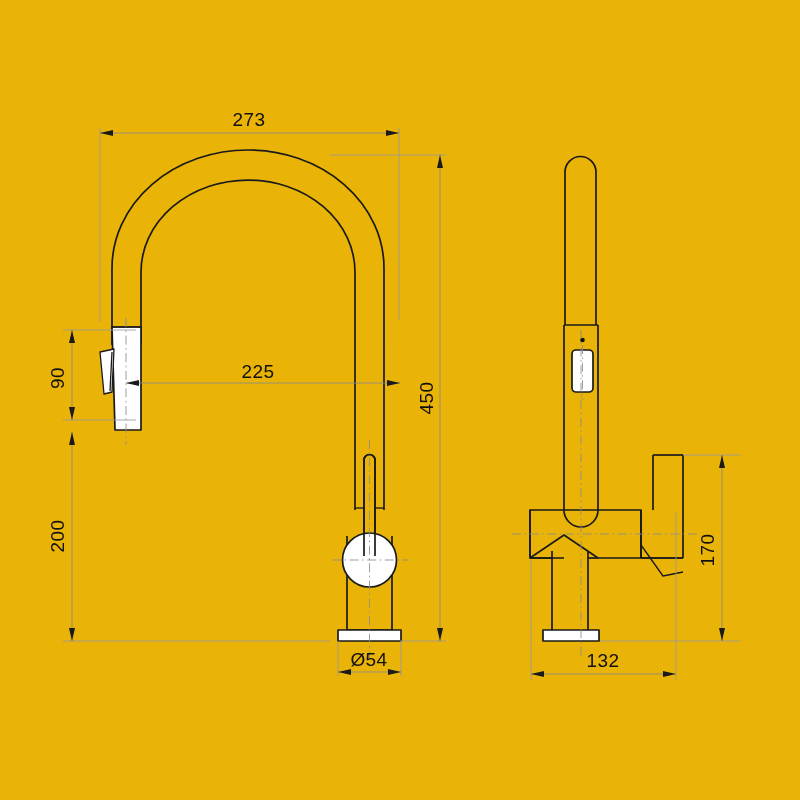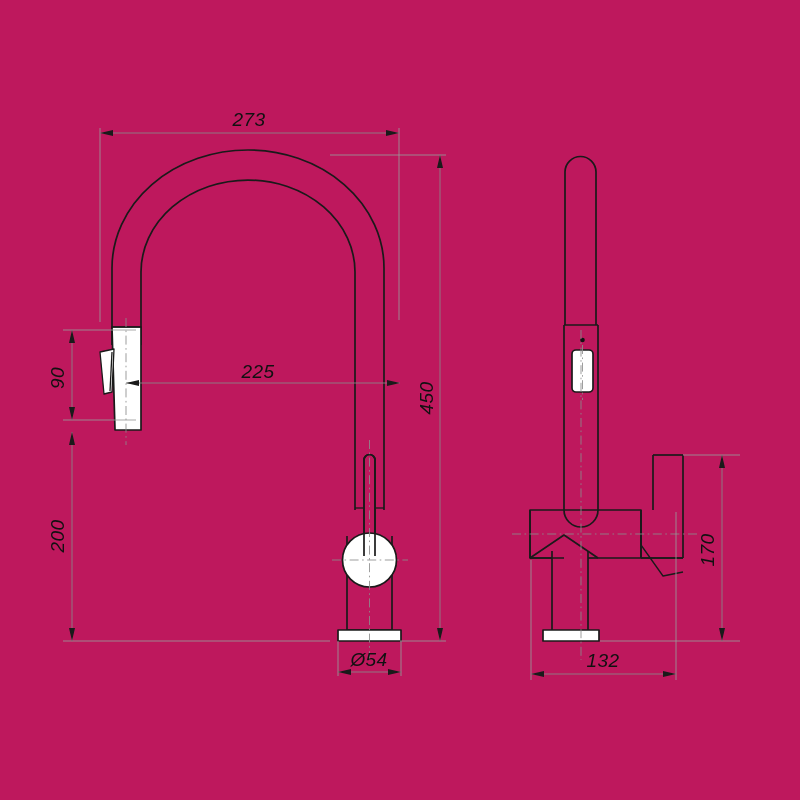--- a/index.html
+++ b/index.html
@@ -11,22 +11,21 @@
   body {
     width: 800px;
     height: 800px;
     font-family: "Liberation Sans", sans-serif;
     overflow: hidden;
   }
   #drawing-root {
     position: relative;
     width: 800px;
     height: 800px;
-    background: #be185d;
-    font-style: italic;
+    background: #eab308;
   }
   svg#tech-drawing {
     display: block;
     width: 800px;
     height: 800px;
   }
   .outline {
     fill: none;
     stroke: #1a1a1a;
     stroke-width: 1.7;

